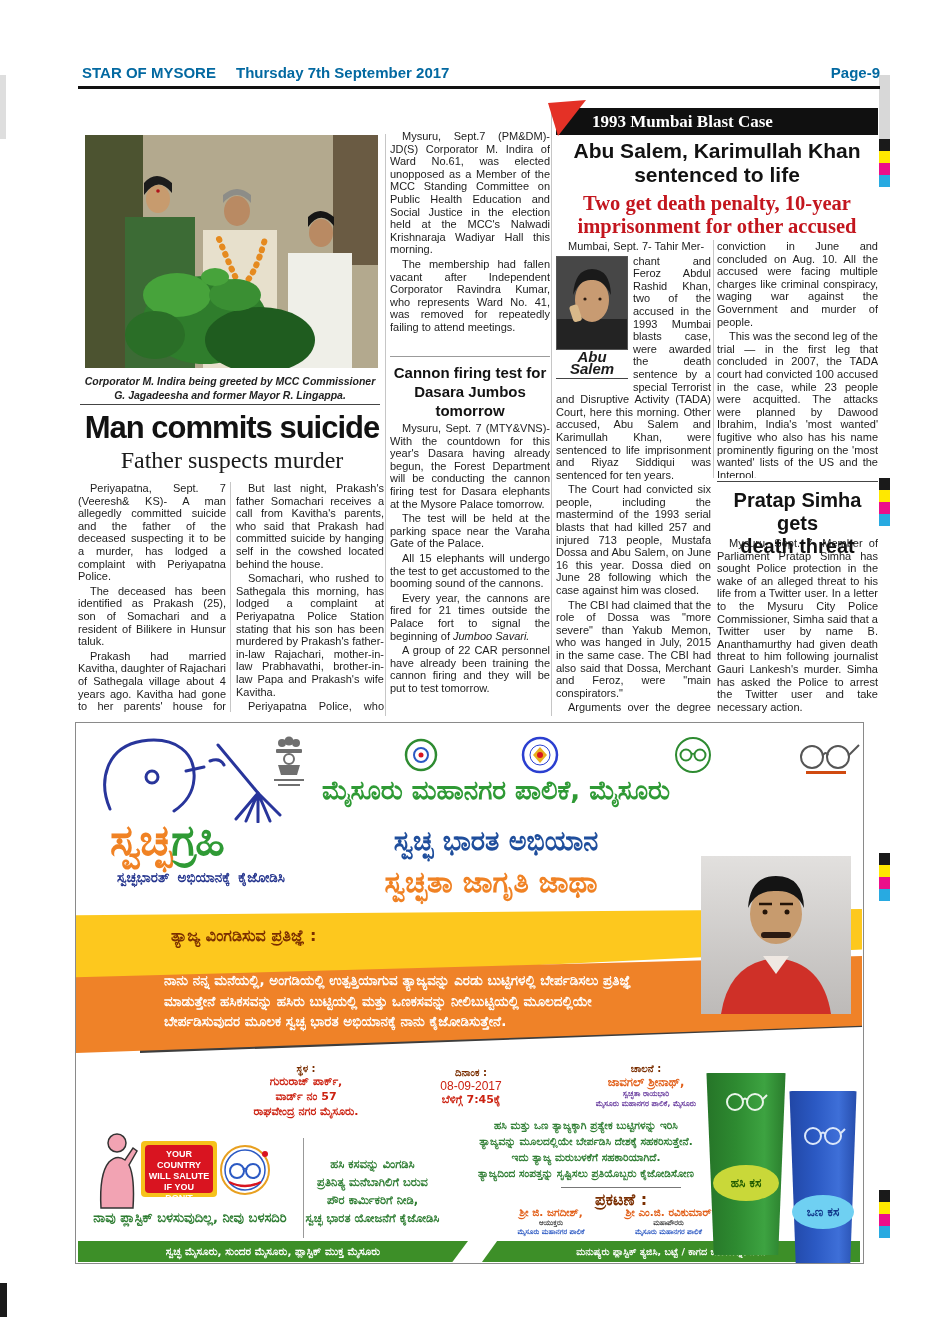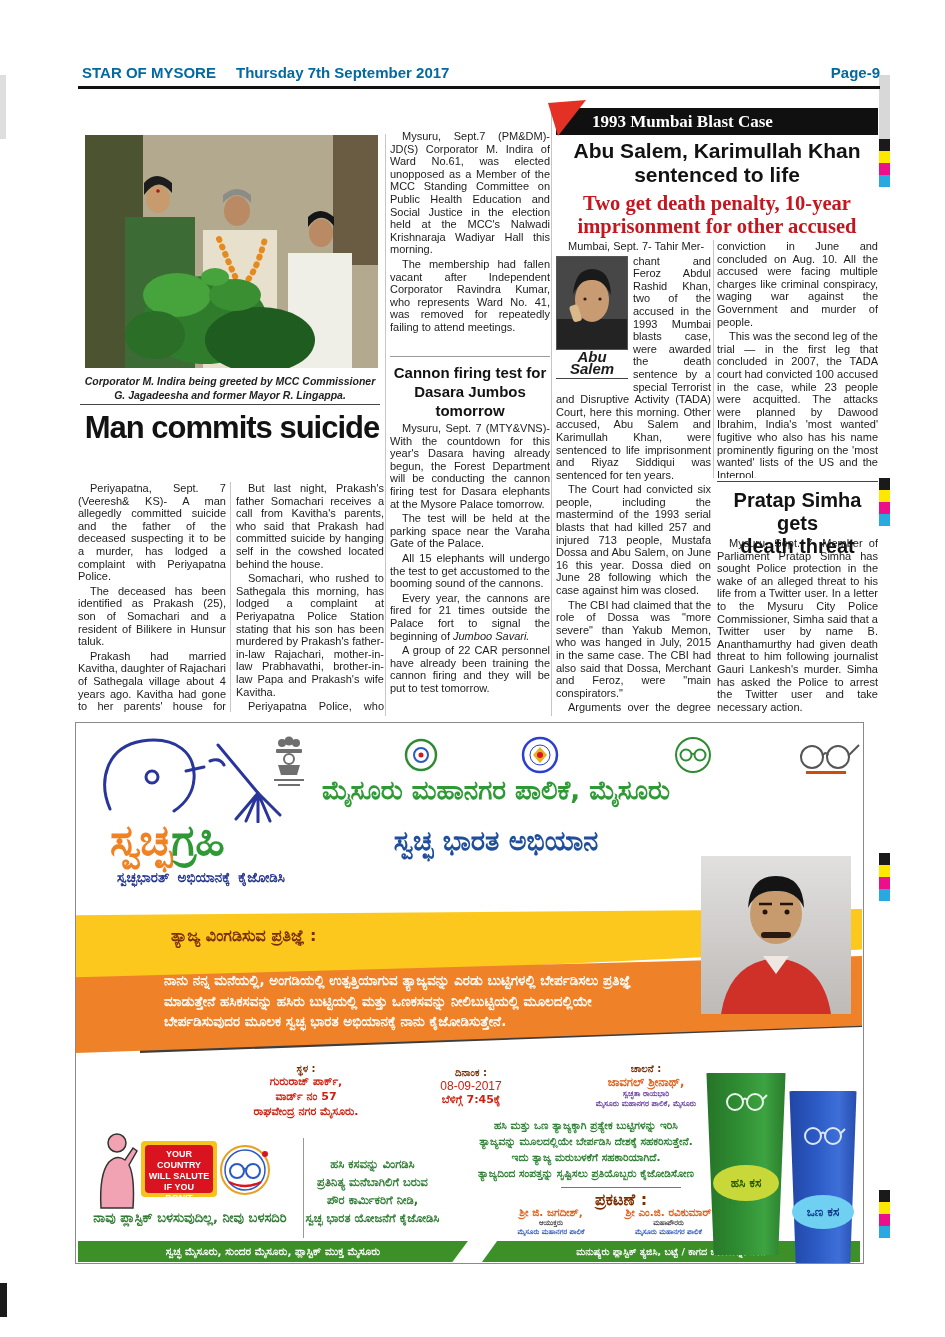--- a/index.html
+++ b/index.html
@@ -143,20 +143,21 @@
   <div class="abs cannon-headline" style="left:390px;top:364px;width:160px;">Cannon firing test for Dasara Jumbos tomorrow</div>
   <div class="abs body-text" style="left:390px;top:422px;width:160px;height:294px;">
     <p>Mysuru, Sept. 7 (MTY&amp;VNS)- With the countdown for this year's Dasara having already begun, the Forest Department will be conducting the cannon firing test for Dasara elephants at the Mysore Palace tomorrow.</p>
     <p>The test will be held at the parking space near the Varaha Gate of the Palace.</p>
     <p>All 15 elephants will undergo the test to get accustomed to the booming sound of the cannons.</p>
     <p><span>Every year, the cannons are fired for 21 times outside the Palace fort to signal the beginning of </span><i>Jumboo Savari.</i></p>
     <p>A group of 22 CAR personnel have already been training the cannon firing and they will be put to test tomorrow.</p>
   </div>
 
   <div class="abs suicide-headline" style="left:78px;top:410px;width:308px;">Man commits suicide</div>
+  <div class="abs suicide-subhead" style="left:78px;top:447px;width:308px;">Father suspects murder</div>
   <div class="abs body-text" style="left:78px;top:482px;width:148px;height:232px;">
     <p>Periyapatna, Sept. 7 (Veeresh&amp; KS)- A man allegedly committed suicide and the father of the deceased suspecting it to be a murder, has lodged a complaint with Periyapatna Police.</p>
     <p>The deceased has been identified as Prakash (25), son of Somachari and a resident of Bilikere in Hunsur taluk.</p>
     <p>Prakash had married Kavitha, daughter of Rajachari of Sathegala village about 4 years ago. Kavitha had gone to her parents' house for delivery. Prakash, at about 12 noon yesterday, went to Sathegala to visit his wife.</p>
   </div>
   <div class="abs body-text" style="left:236px;top:482px;width:148px;height:232px;">
     <p>But last night, Prakash's father Somachari receives a call from Kavitha's parents, who said that Prakash had committed suicide by hanging self in the cowshed located behind the house.</p>
     <p>Somachari, who rushed to Sathegala this morning, has lodged a complaint at Periyapatna Police Station stating that his son has been murdered by Prakash's father-in-law Rajachari, mother-in-law Prabhavathi, brother-in-law Papa and Prakash's wife Kavitha.</p>
     <p>Periyapatna Police, who have registered a case in this regard, are investigating.</p>
   </div>
@@ -277,20 +278,21 @@
         <circle cx="14" cy="16" r="11" fill="#fff" stroke="#555" stroke-width="2"></circle>
         <circle cx="40" cy="16" r="11" fill="#fff" stroke="#555" stroke-width="2"></circle>
         <path d="M25,14 q3,-4 5,0" fill="none" stroke="#555" stroke-width="2"></path>
         <path d="M51,14 q8,-8 10,-10" fill="none" stroke="#555" stroke-width="2"></path>
         <rect x="8" y="30" width="40" height="3" fill="#d04a10"></rect>
       </svg>
     </div>
 
     <div class="abs kn org-line" style="left:205px;top:52px;width:430px;">ಮೈಸೂರು ಮಹಾನಗರ ಪಾಲಿಕೆ, ಮೈಸೂರು</div>
     <div class="abs kn campaign-line" style="left:205px;top:102px;width:430px;">ಸ್ವಚ್ಛ ಭಾರತ ಅಭಿಯಾನ</div>
+    <div class="abs kn event-line" style="left:200px;top:142px;width:430px;">ಸ್ವಚ್ಛತಾ ಜಾಗೃತಿ ಜಾಥಾ</div>
 
     <div class="abs" style="left:625px;top:133px;width:150px;height:158px;z-index:5;">
       <svg width="150" height="158" viewBox="0 0 150 158">
         <rect width="150" height="158" fill="#d6d4d2"></rect>
         <rect width="150" height="158" fill="url(#g1)"></rect>
         <defs>
             <linearGradient id="g1" x1="0" y1="0" x2="0" y2="1">
               <stop offset="0" stop-color="#e2e0de"></stop>
               <stop offset="1" stop-color="#bdbab8"></stop>
             </linearGradient>

